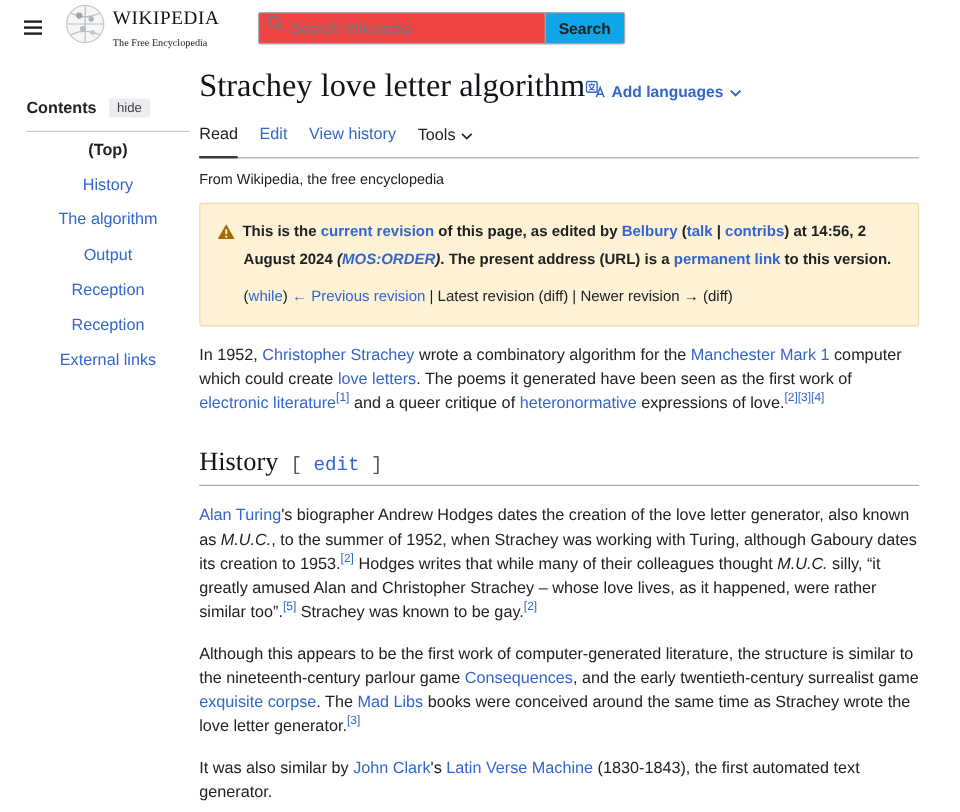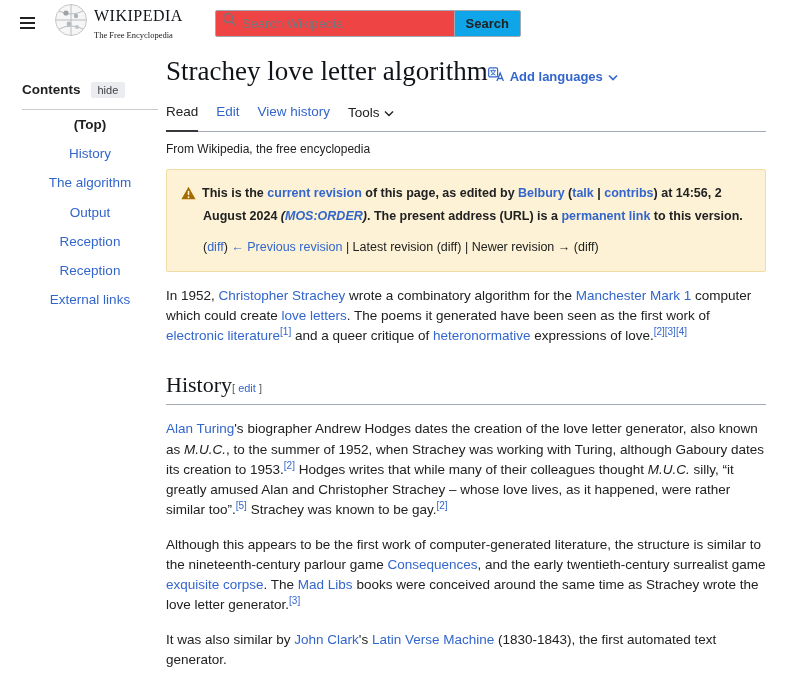--- a/index.html
+++ b/index.html
@@ -66,21 +66,21 @@
   .notice { background: #fdf2d5; border: 1px solid #f1dca4; border-radius: 2px;
     margin-top: 11px; padding: 13px 14px 13px 14px; font-size: 12.5px; line-height: 1.65; }
   .notice-line1 { font-weight: bold; padding-left: 22px; text-indent: -22px; }
   .notice-line1 .warn-svg { margin-right: 6px; vertical-align: -3px; }
   .notice-line2 { margin-top: 10px; padding-left: 22px; }
 
   
   .para { margin-top: 14px; }
   h2 { font-family: "Liberation Serif", serif; font-weight: normal; font-size: 22px;
     color: #101418; margin-top: 22px; border-bottom: 1px solid #a2a9b1; padding-bottom: 3px; }
-  .edit-sec { font-family: Liberation Sans, sans-serif; font-size: 11px; }
+  .edit-sec { font-family: Liberation Mono, monospace; font-size: 16px; margin-left: 10px; }
   .edit-sec .bracket { color: #54595d; }
   .edit-sec .edit-link { color: #3366cc; cursor: pointer; }
 </style>
 </head>
 <body>
 
 <div class="header">
   <button class="hamburger" aria-label="menu">
     <span></span>
       <span></span>
@@ -170,21 +170,21 @@
     </div>
 
     <div class="site-sub">From Wikipedia, the free encyclopedia</div>
 
     <div class="notice">
       <div class="notice-line1"><span class="warn-svg"><svg width="15" height="14" viewBox="0 0 20 18">
             <path d="M10 0.8 L19.4 17.2 H0.6 Z" fill="#a66a00"></path>
             <rect x="9" y="6" width="2.1" height="6" rx="1" fill="#fdf2d5"></rect>
             <circle cx="10.05" cy="14.6" r="1.25" fill="#fdf2d5"></circle>
           </svg></span><span><span>This is the </span><a class="wlink">current revision</a><span> of this page, as edited by </span><a class="wlink">Belbury</a><span> (</span><a class="wlink">talk</a><span> | </span><a class="wlink">contribs</a><span>) at 14:56, 2 August 2024 </span><span class="it">(</span><a class="wlink it">MOS:ORDER</a><span class="it">)</span><span>. The present address (URL) is a </span><a class="wlink">permanent link</a><span> to this version.</span></span></div>
-      <div class="notice-line2"><span>(</span><a class="wlink">diff</a><span>) </span><a class="wlink">← Previous revision</a><span> | Latest revision (diff) | Newer revision → (diff)</span></div>
+      <div class="notice-line2"><span>(</span><a class="wlink">while</a><span>) </span><a class="wlink">← Previous revision</a><span> | Latest revision (diff) | Newer revision → (diff)</span></div>
     </div>
 
     <p class="para"><span>In 1952, </span><a class="wlink">Christopher Strachey</a><span> wrote a combinatory algorithm for the </span><a class="wlink">Manchester Mark 1</a><span> computer which could create </span><a class="wlink">love letters</a><span>. The poems it generated have been seen as the first work of </span><a class="wlink">electronic literature</a><sup><a class="wlink">[1]</a></sup><span> and a queer critique of </span><a class="wlink">heteronormative</a><span> expressions of love.</span><sup><a class="wlink">[2]</a></sup><sup><a class="wlink">[3]</a></sup><sup><a class="wlink">[4]</a></sup></p>
 
     <h2><span>History</span><span class="edit-sec"><span class="bracket">[</span> <span class="edit-link">edit</span> <span class="bracket">]</span></span></h2>
     <p class="para"><a class="wlink">Alan Turing</a><span>'s biographer Andrew Hodges dates the creation of the love letter generator, also known as </span><span class="it">M.U.C.</span><span>, to the summer of 1952, when Strachey was working with Turing, although Gaboury dates its creation to 1953.</span><sup><a class="wlink">[2]</a></sup><span> Hodges writes that while many of their colleagues thought </span><span class="it">M.U.C.</span><span> silly, “it greatly amused Alan and Christopher Strachey – whose love lives, as it happened, were rather similar too”.</span><sup><a class="wlink">[5]</a></sup><span> Strachey was known to be gay.</span><sup><a class="wlink">[2]</a></sup></p>
     <p class="para"><span>Although this appears to be the first work of computer-generated literature, the structure is similar to the nineteenth-century parlour game </span><a class="wlink">Consequences</a><span>, and the early twentieth-century surrealist game </span><a class="wlink">exquisite corpse</a><span>. The </span><a class="wlink">Mad Libs</a><span> books were conceived around the same time as Strachey wrote the love letter generator.</span><sup><a class="wlink">[3]</a></sup></p>
     <p class="para"><span>It was also similar by </span><a class="wlink">John Clark</a><span>'s </span><a class="wlink">Latin Verse Machine</a><span> (1830-1843), the first automated text generator.</span></p>
 
   </div>

